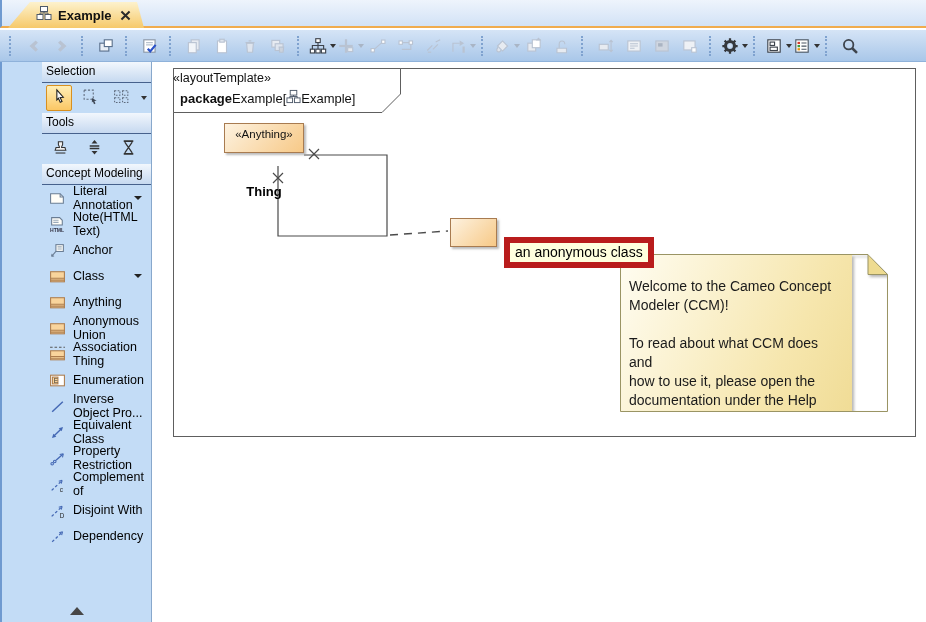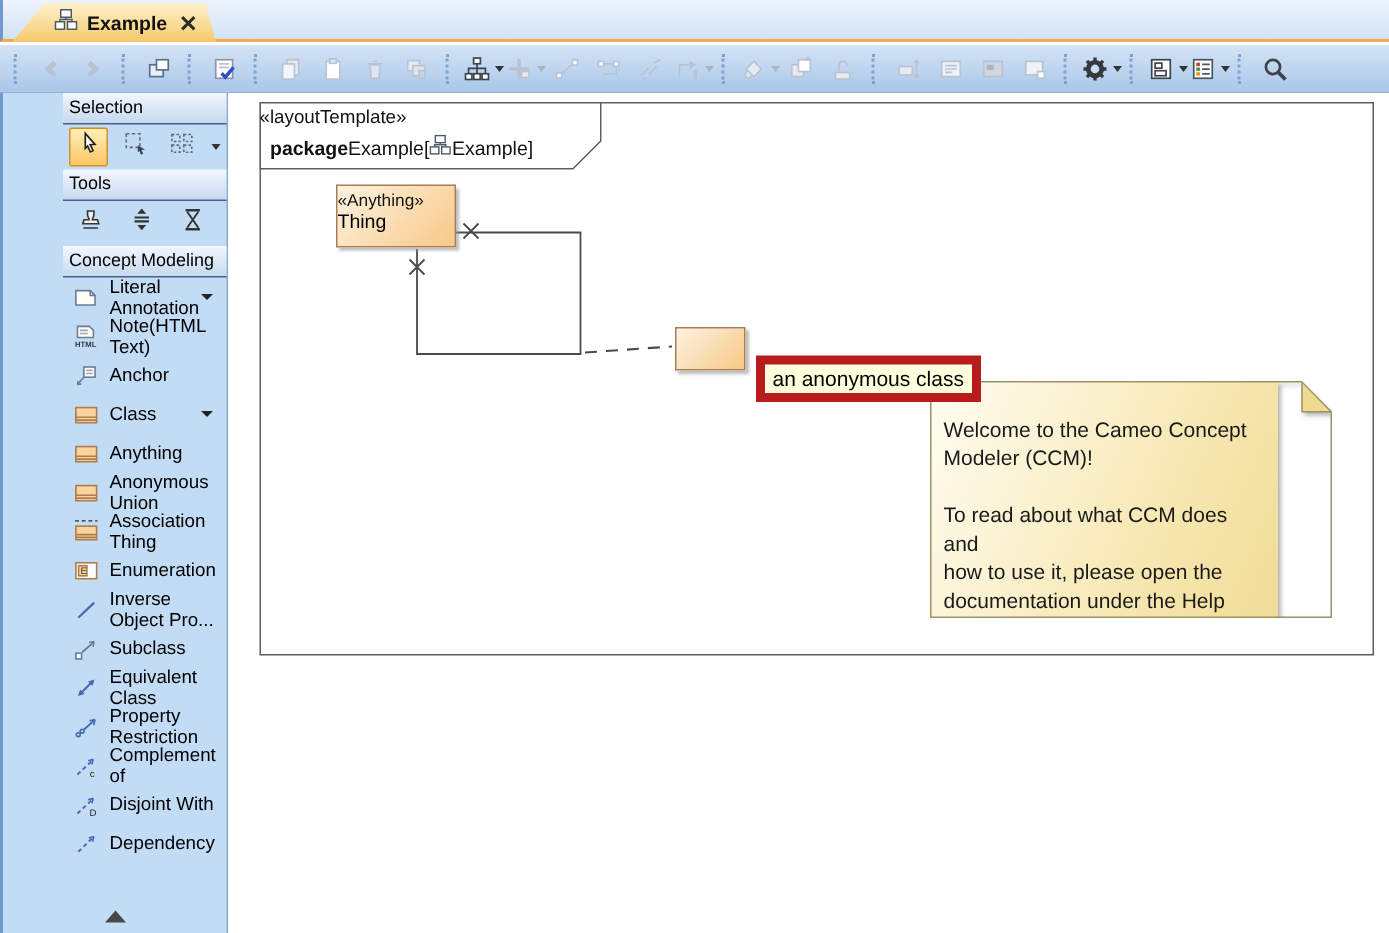--- a/index.html
+++ b/index.html
@@ -60,23 +60,23 @@
   .frame-label-svg{position:absolute;left:10px;top:6px;}
   .frame-stereo{position:absolute;left:10px;top:9px;width:228px;text-align:left;
                 font-size:12.5px;color:#111;}
   .frame-line2{position:absolute;left:17px;top:27px;display:flex;align-items:center;gap:0;
                font-size:13px;color:#111;}
   .frame-line2 .kw{font-weight:bold;}
   .connectors{position:absolute;left:0;top:0;pointer-events:none;}
 
   .uml-box{position:absolute;background:linear-gradient(135deg,#fdf2e0 0%,#f7c987 100%);
            border:1px solid #a87b50;box-shadow:2px 2px 2px rgba(150,150,150,.65);box-sizing:border-box;}
-  .thing-box{left:61px;top:61px;width:80px;height:42px;text-align:left;cursor:pointer;}
+  .thing-box{left:61px;top:61px;width:80px;height:30px;text-align:center;cursor:pointer;}
   .thing-box .stereo{font-size:11.5px;margin-top:4px;color:#111;}
-  .thing-box .cname{font-size:13px;font-weight:normal;color:#000;}
+  .thing-box .cname{font-size:13px;font-weight:bold;color:#000;margin-top:44px;}
   .anon-box{left:287px;top:156px;width:47px;height:29px;cursor:pointer;}
 
   .anon-label{position:absolute;left:341px;top:175px;height:31px;line-height:19px;
       background:#ffffde;border:6px solid #b91c1c;padding:0 5px;font-size:14px;color:#000;
       box-sizing:border-box;white-space:nowrap;z-index:3;}
 
   .note{position:absolute;left:457px;top:192px;width:232px;height:158px;
         clip-path:polygon(0 0,248px 0,268px 20px,268px 158px,0 158px);
         background:linear-gradient(115deg,#fffdf2 0%,#f6e6ad 70%,#f0dc96 100%);
         filter:drop-shadow(2px 2px 1.5px rgba(130,130,130,.6));cursor:pointer;z-index:2;}
@@ -473,30 +473,20 @@
           </span>
           <span>Enumeration</span>
         </div>
         <div class="palette-item">
           <span class="pi">
             <svg width="17" height="17" viewBox="0 0 16 16">
               <path d="M3 13 L13 3.5" stroke="#4468b4" stroke-width="1.4"></path>
             </svg>
           </span>
           <span>Inverse Object Pro...</span>
-        </div>
-        <div class="palette-item">
-          <span class="pi">
-            <svg width="17" height="17" viewBox="0 0 16 16">
-              <rect x="1.5" y="10.8" width="3.6" height="3.6" fill="#fff" stroke="#6a7d94"></rect>
-              <path d="M5.5 10.2 L12.5 4" stroke="#6a7d94" stroke-width="1.2"></path>
-              <path d="M13 3.5 L9.8 4.1 M13 3.5 L12.2 6.8" stroke="#6a7d94" fill="none"></path>
-            </svg>
-          </span>
-          <span>Subclass</span>
         </div>
         <div class="palette-item">
           <span class="pi">
             <svg width="17" height="17" viewBox="0 0 16 16">
               <path d="M4.6 11.4 L11.4 4.6" stroke="#4468b4" stroke-width="1.3"></path>
               <path d="M2.8 13.2 L6.9 11.9 L4.1 9.1 Z" fill="#4468b4"></path>
               <path d="M13.2 2.8 L9.1 4.1 L11.9 6.9 Z" fill="#4468b4"></path>
             </svg>
           </span>
           <span>Equivalent Class</span>

